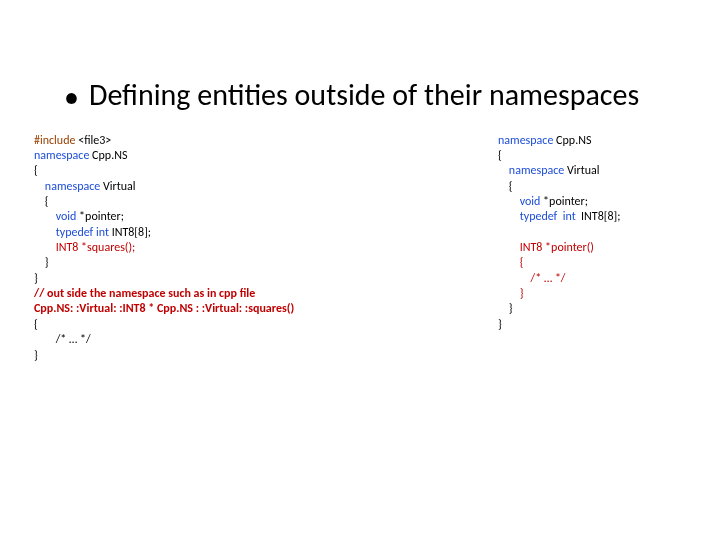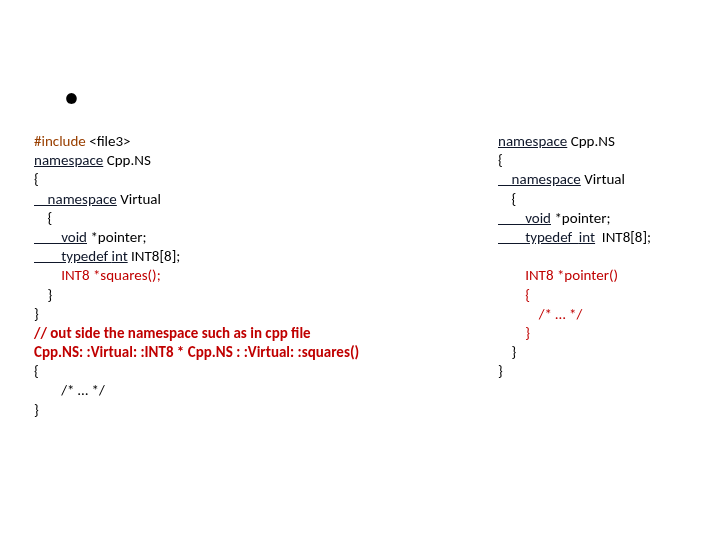--- a/index.html
+++ b/index.html
@@ -30,37 +30,38 @@
   .title {
     font-size: 30px;
     line-height: 1.15;
     color: #000;
   }
   .cols {
     display: flex;
     gap: 14px;
   }
   .col {
-    font-size: 15px;
+    font-size: 12px;
     line-height: 1.28;
     white-space: pre;
   }
   .col-left { flex: 0 0 450px; }
   .col-right { flex: 1; }
-  .kw-blue { color: #0f172a; text-decoration: underline; }
+  .kw-blue { color: #1d4ed8; }
   .kw-red { color: #c00000; }
   .kw-brown { color: #993f00; }
 </style>
 </head>
 <body>
 
 <div class="slide">
 
   <div class="title-row">
     <span class="bullet">•</span>
+    <span class="title">Defining entities outside of their namespaces</span>
   </div>
 
   <div class="cols">
 
     <div class="col col-left"><span class="kw-brown">#include</span><span> &lt;file3&gt;</span>
 <span class="kw-blue">namespace</span><span> Cpp.NS</span>
 <span>{</span>
 <span class="kw-blue">    namespace</span><span> Virtual</span>
 <span>    {</span>
 <span class="kw-blue">        void</span><span> *pointer;</span>

